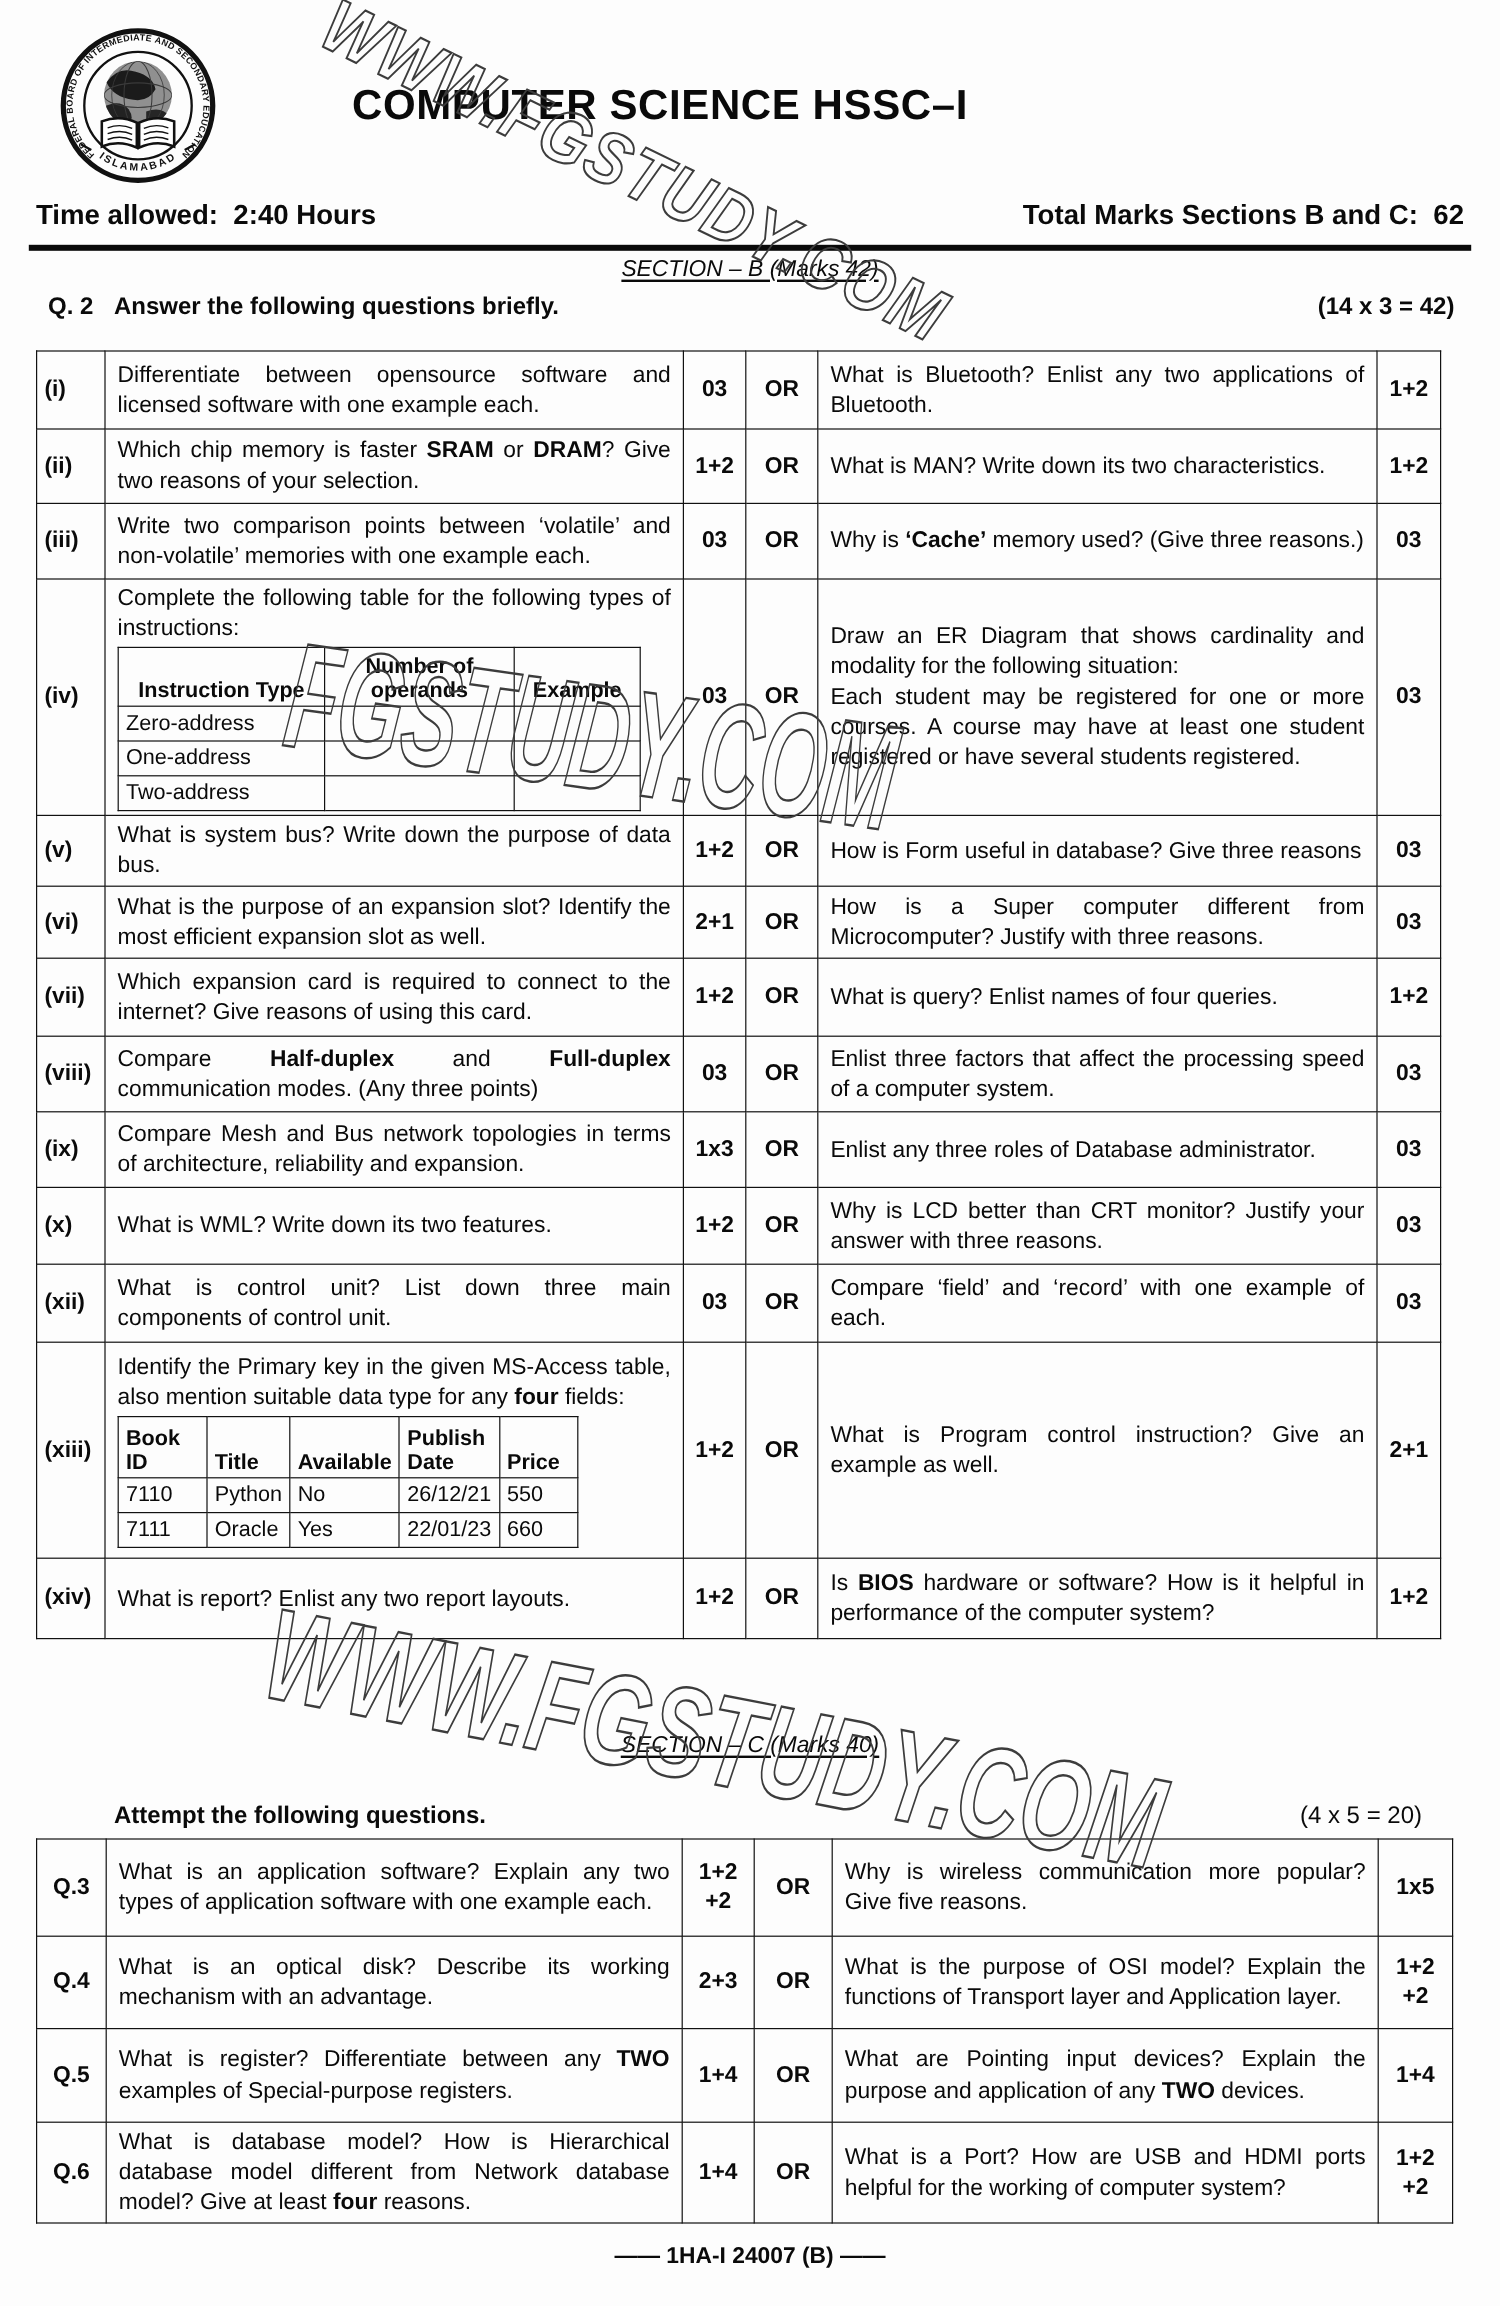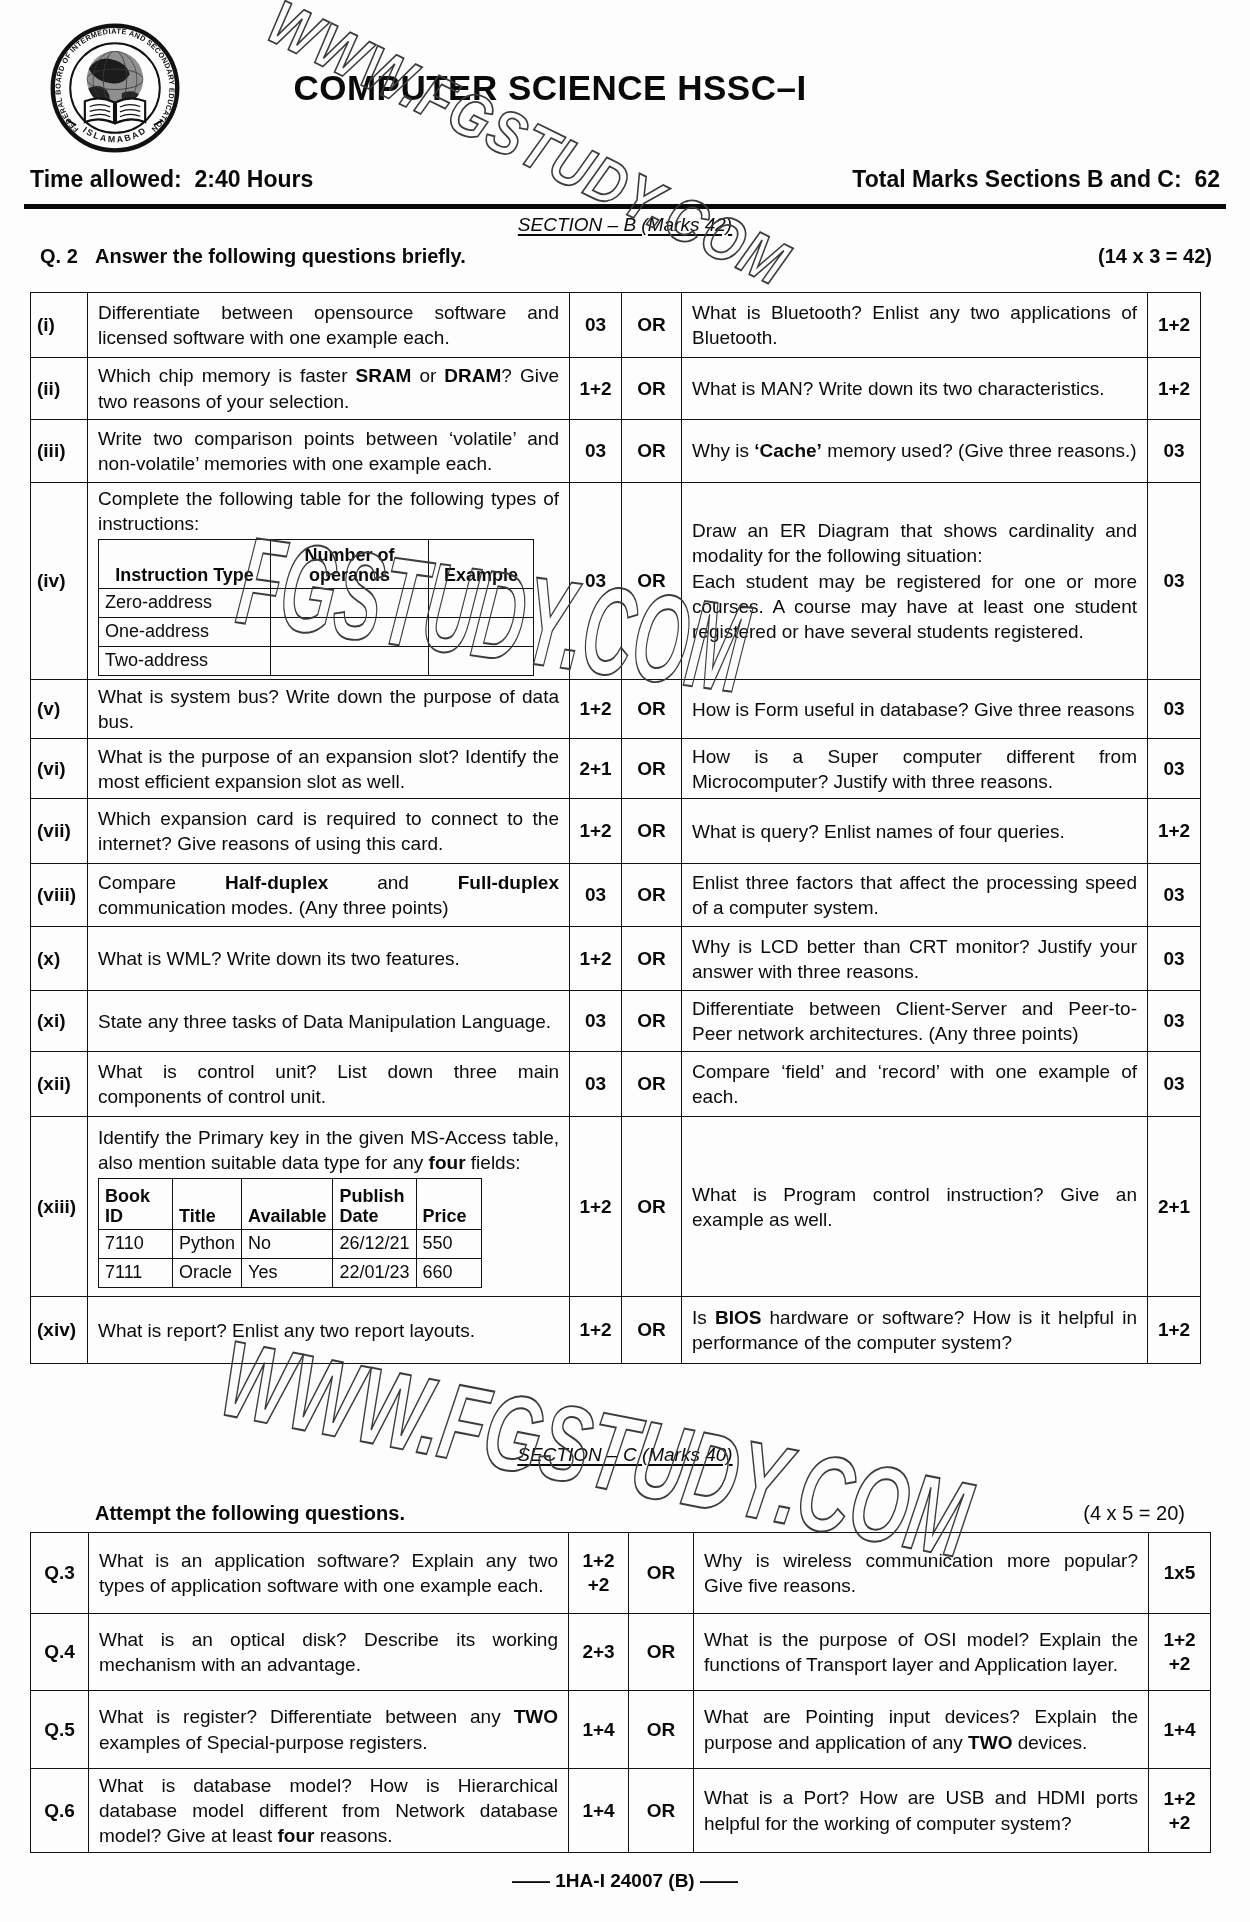--- a/index.html
+++ b/index.html
@@ -219,34 +219,34 @@
     <td class="c-m">1+2</td>
   </tr>
   <tr style="height:63px">
     <td class="c-num">(viii)</td>
     <td class="c-q"><span>Compare </span><span style="font-weight: bold;">Half-duplex</span><span> and </span><span style="font-weight: bold;">Full-duplex</span><span> communication modes. (Any three points)</span></td>
     <td class="c-m">03</td>
     <td class="c-or">OR</td>
     <td class="c-q"><span>Enlist three factors that affect the processing speed of a computer system.</span></td>
     <td class="c-m">03</td>
   </tr>
+  <tr style="height:63px">
+    <td class="c-num">(ix)</td>
+    <td class="c-q"><span>Compare Mesh and Bus network topologies in terms of architecture, reliability and expansion.</span></td>
+    <td class="c-m">1x3</td>
+    <td class="c-or">OR</td>
+    <td class="c-q"><span>Enlist any three roles of Database administrator.</span></td>
+    <td class="c-m">03</td>
+  </tr>
   <tr style="height:64px">
     <td class="c-num">(x)</td>
     <td class="c-q"><span>What is WML? Write down its two features.</span></td>
     <td class="c-m">1+2</td>
     <td class="c-or">OR</td>
     <td class="c-q"><span>Why is LCD better than CRT monitor? Justify your answer with three reasons.</span></td>
-    <td class="c-m">03</td>
-  </tr>
-  <tr style="height:61px">
-    <td class="c-num">(xi)</td>
-    <td class="c-q"><span>State any three tasks of Data Manipulation Language.</span></td>
-    <td class="c-m">03</td>
-    <td class="c-or">OR</td>
-    <td class="c-q"><span>Differentiate between Client-Server and Peer-to-Peer network architectures. (Any three points)</span></td>
     <td class="c-m">03</td>
   </tr>
   <tr style="height:65px">
     <td class="c-num">(xii)</td>
     <td class="c-q"><span>What is control unit? List down three main components of control unit.</span></td>
     <td class="c-m">03</td>
     <td class="c-or">OR</td>
     <td class="c-q"><span>Compare ‘field’ and ‘record’ with one example of each.</span></td>
     <td class="c-m">03</td>
   </tr>

